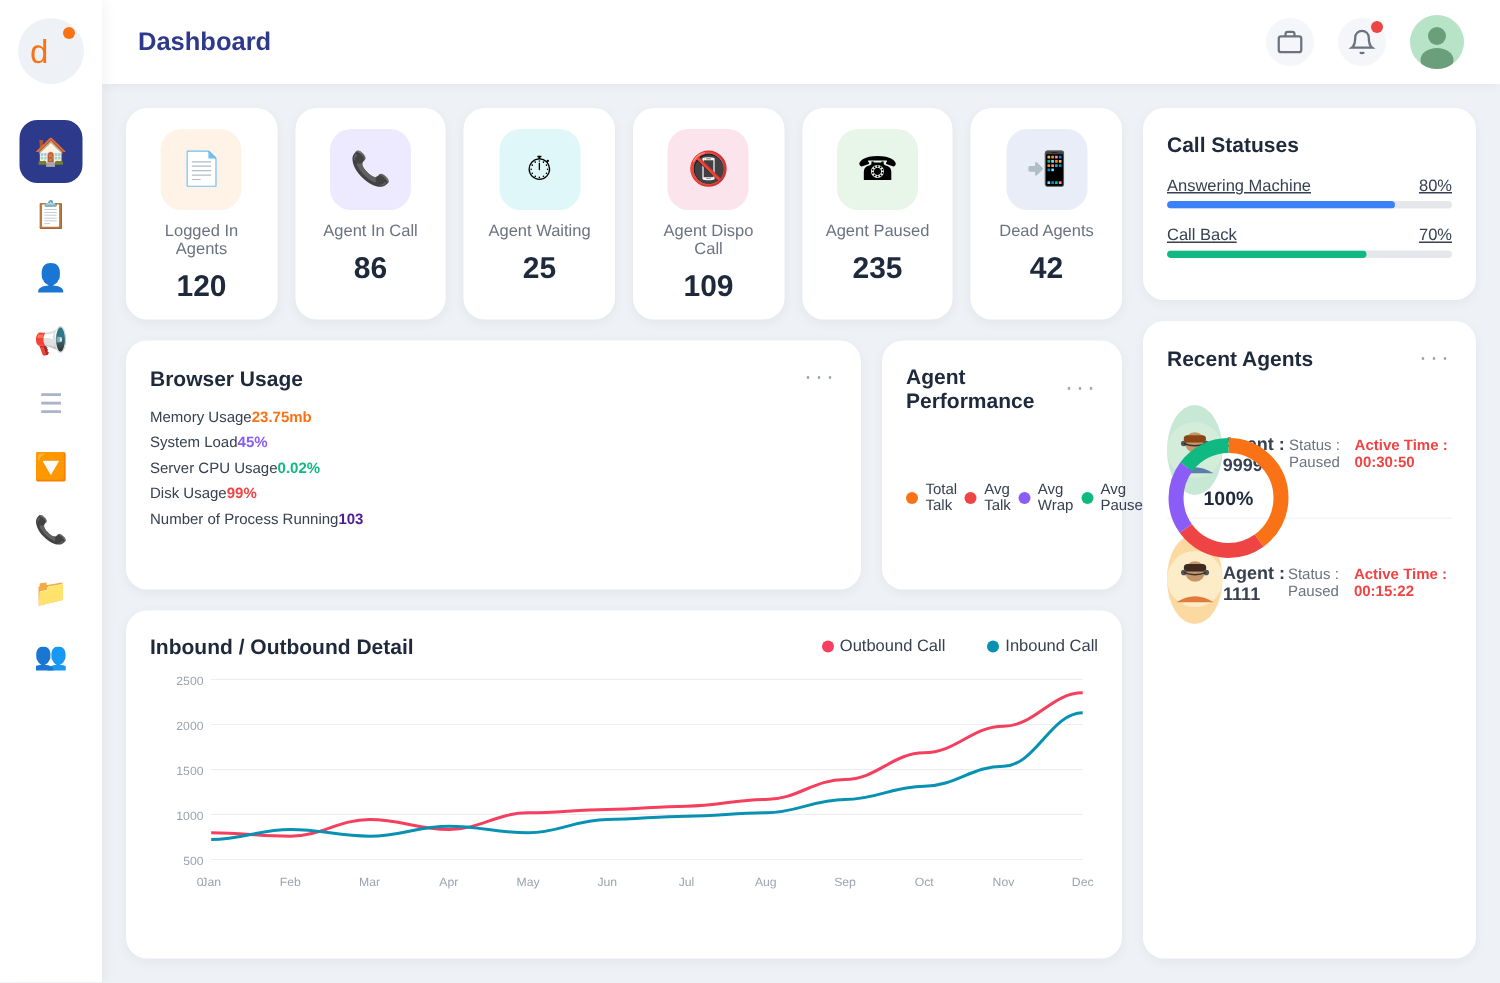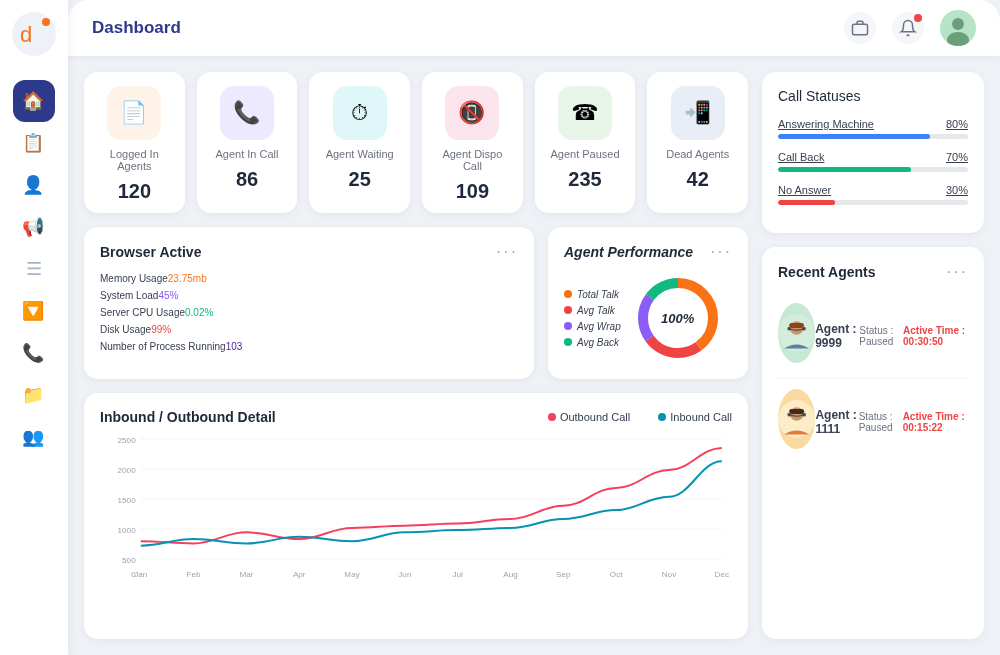--- a/index.html
+++ b/index.html
@@ -42,21 +42,20 @@
       background: #2d3a8c;
       color: #fff;
     }
 
     
     .main {
       flex: 1;
       display: flex;
       flex-direction: column;
       overflow: hidden;
-      border-radius: 21px;
     }
 
     
     .header {
       background: #fff;
       height: 56px;
       display: flex;
       align-items: center;
       padding: 0 24px;
       justify-content: space-between;
@@ -163,22 +162,21 @@
 
     
     .middle-row {
       display: flex;
       gap: 14px;
     }
     .browser-card {
       flex: 1;
     }
     .agent-perf-card {
-      width: 200px;
-      font-style: italic;
+      width: 160px;
     }
 
     .card-header {
       display: flex;
       justify-content: space-between;
       align-items: center;
       margin-bottom: 12px;
     }
     .card-title {
       font-size: 14px;
@@ -192,31 +190,31 @@
       letter-spacing: 2px;
     }
 
     .browser-row {
       display: flex;
       font-size: 10px;
       color: #374151;
       margin-bottom: 6px;
     }
     .browser-row-label { color: #374151; }
-    .browser-row-value { font-weight: 400; }
+    .browser-row-value { font-weight: 700; }
 
     
     .donut-container {
       display: flex;
       align-items: center;
       gap: 12px;
     }
     .donut-legend {
       display: flex;
-      flex-direction: column;
+      flex-direction: row;
       gap: 5px;
       font-size: 10px;
       color: #374151;
     }
     .legend-item {
       display: flex; align-items: center; gap: 5px;
     }
     .legend-dot {
       width: 8px; height: 8px;
       border-radius: 50%;
@@ -260,21 +258,21 @@
       border-radius: 50%;
     }
     .chart-area {
       width: 100%;
       height: 150px;
     }
 
     
     .call-status-title {
       font-size: 14px;
-      font-weight: 400;
+      font-weight: 700;
       color: #1e293b;
       margin-bottom: 14px;
     }
     .status-row {
       margin-bottom: 12px;
     }
     .status-row-header {
       display: flex;
       justify-content: space-between;
       font-size: 11px;
@@ -412,21 +410,21 @@
     <div class="stat-icon" style="background:#e8edf7; font-size:22px">📲</div>
     <div class="stat-label">Dead Agents</div>
     <div class="stat-value">42</div>
   </div>
         </div>
 
       <div class="middle-row">
 
         <div class="card browser-card">
           <div class="card-header">
-            <span class="card-title">Browser Active</span>
+            <span class="card-title">Browser Usage</span>
             <span class="dots-menu">···</span>
           </div>
           <div id="browser-rows-container">
               <div class="browser-row">
     <span class="browser-row-label">Memory Usage</span>
     <span class="browser-row-value" style="color:#f97316">23.75mb</span>
   </div>
               <div class="browser-row">
     <span class="browser-row-label">System Load</span>
     <span class="browser-row-value" style="color:#8b5cf6">45%</span>
@@ -460,21 +458,21 @@
                 <div class="legend-item">
     <div class="legend-dot" style="background:#ef4444"></div>
     <span>Avg Talk</span>
   </div>
                 <div class="legend-item">
     <div class="legend-dot" style="background:#8b5cf6"></div>
     <span>Avg Wrap</span>
   </div>
                 <div class="legend-item">
     <div class="legend-dot" style="background:#10b981"></div>
-    <span>Avg Back</span>
+    <span>Avg Pause</span>
   </div>
               </div>
             <div class="donut-svg-wrap">
               <svg width="90" height="90" viewBox="0 0 90 90">
                 <circle cx="45" cy="45" r="35" fill="none" stroke="#f97316" stroke-width="10" stroke-dasharray="88 132" stroke-dashoffset="0" transform="rotate(-90 45 45)"></circle>
                 <circle cx="45" cy="45" r="35" fill="none" stroke="#ef4444" stroke-width="10" stroke-dasharray="55 165" stroke-dashoffset="-88" transform="rotate(-90 45 45)"></circle>
                 <circle cx="45" cy="45" r="35" fill="none" stroke="#8b5cf6" stroke-width="10" stroke-dasharray="44 176" stroke-dashoffset="-143" transform="rotate(-90 45 45)"></circle>
                 <circle cx="45" cy="45" r="35" fill="none" stroke="#10b981" stroke-width="10" stroke-dasharray="33 187" stroke-dashoffset="-187" transform="rotate(-90 45 45)"></circle>
               </svg>
               <div class="donut-center-text">100%</div>
@@ -545,29 +543,20 @@
   </div>
             <div class="status-row">
     <div class="status-row-header">
       <span>Call Back</span>
       <span>70%</span>
     </div>
     <div class="progress-bar">
       <div class="progress-fill" style="width:70%; background:#10b981"></div>
     </div>
   </div>
-            <div class="status-row">
-    <div class="status-row-header">
-      <span>No Answer</span>
-      <span>30%</span>
-    </div>
-    <div class="progress-bar">
-      <div class="progress-fill" style="width:30%; background:#ef4444"></div>
-    </div>
-  </div>
           </div>
       </div>
 
       <div class="card recent-agents-card">
         <div class="card-header">
           <span class="card-title">Recent Agents</span>
           <span class="dots-menu">···</span>
         </div>
         <div id="recent-agents-container">
             <div class="recent-agent-item">

